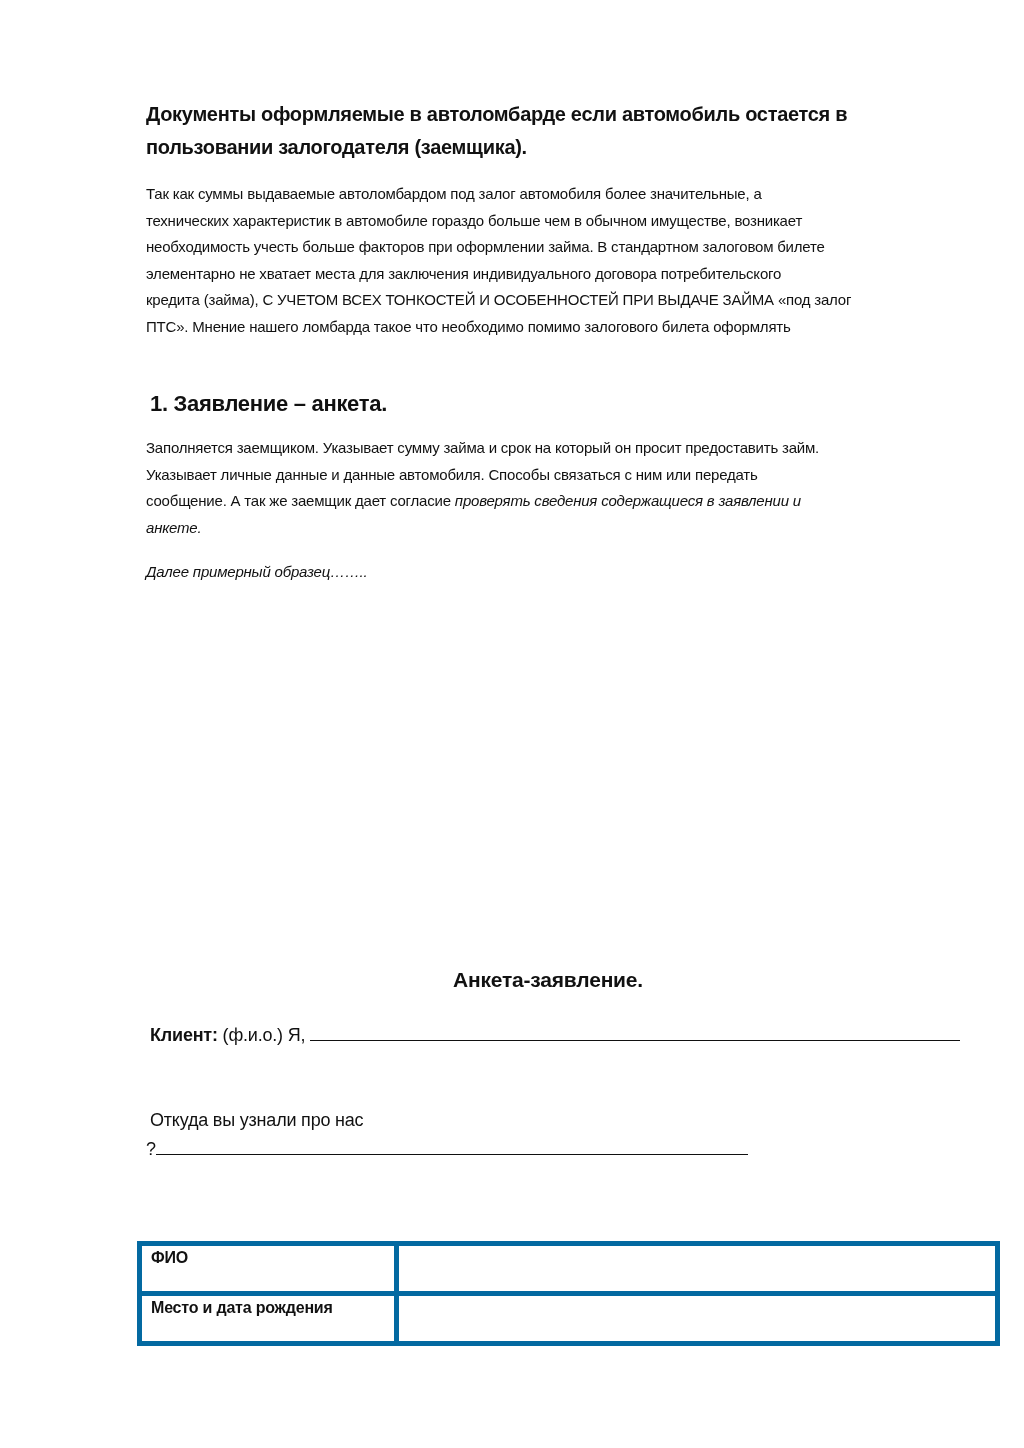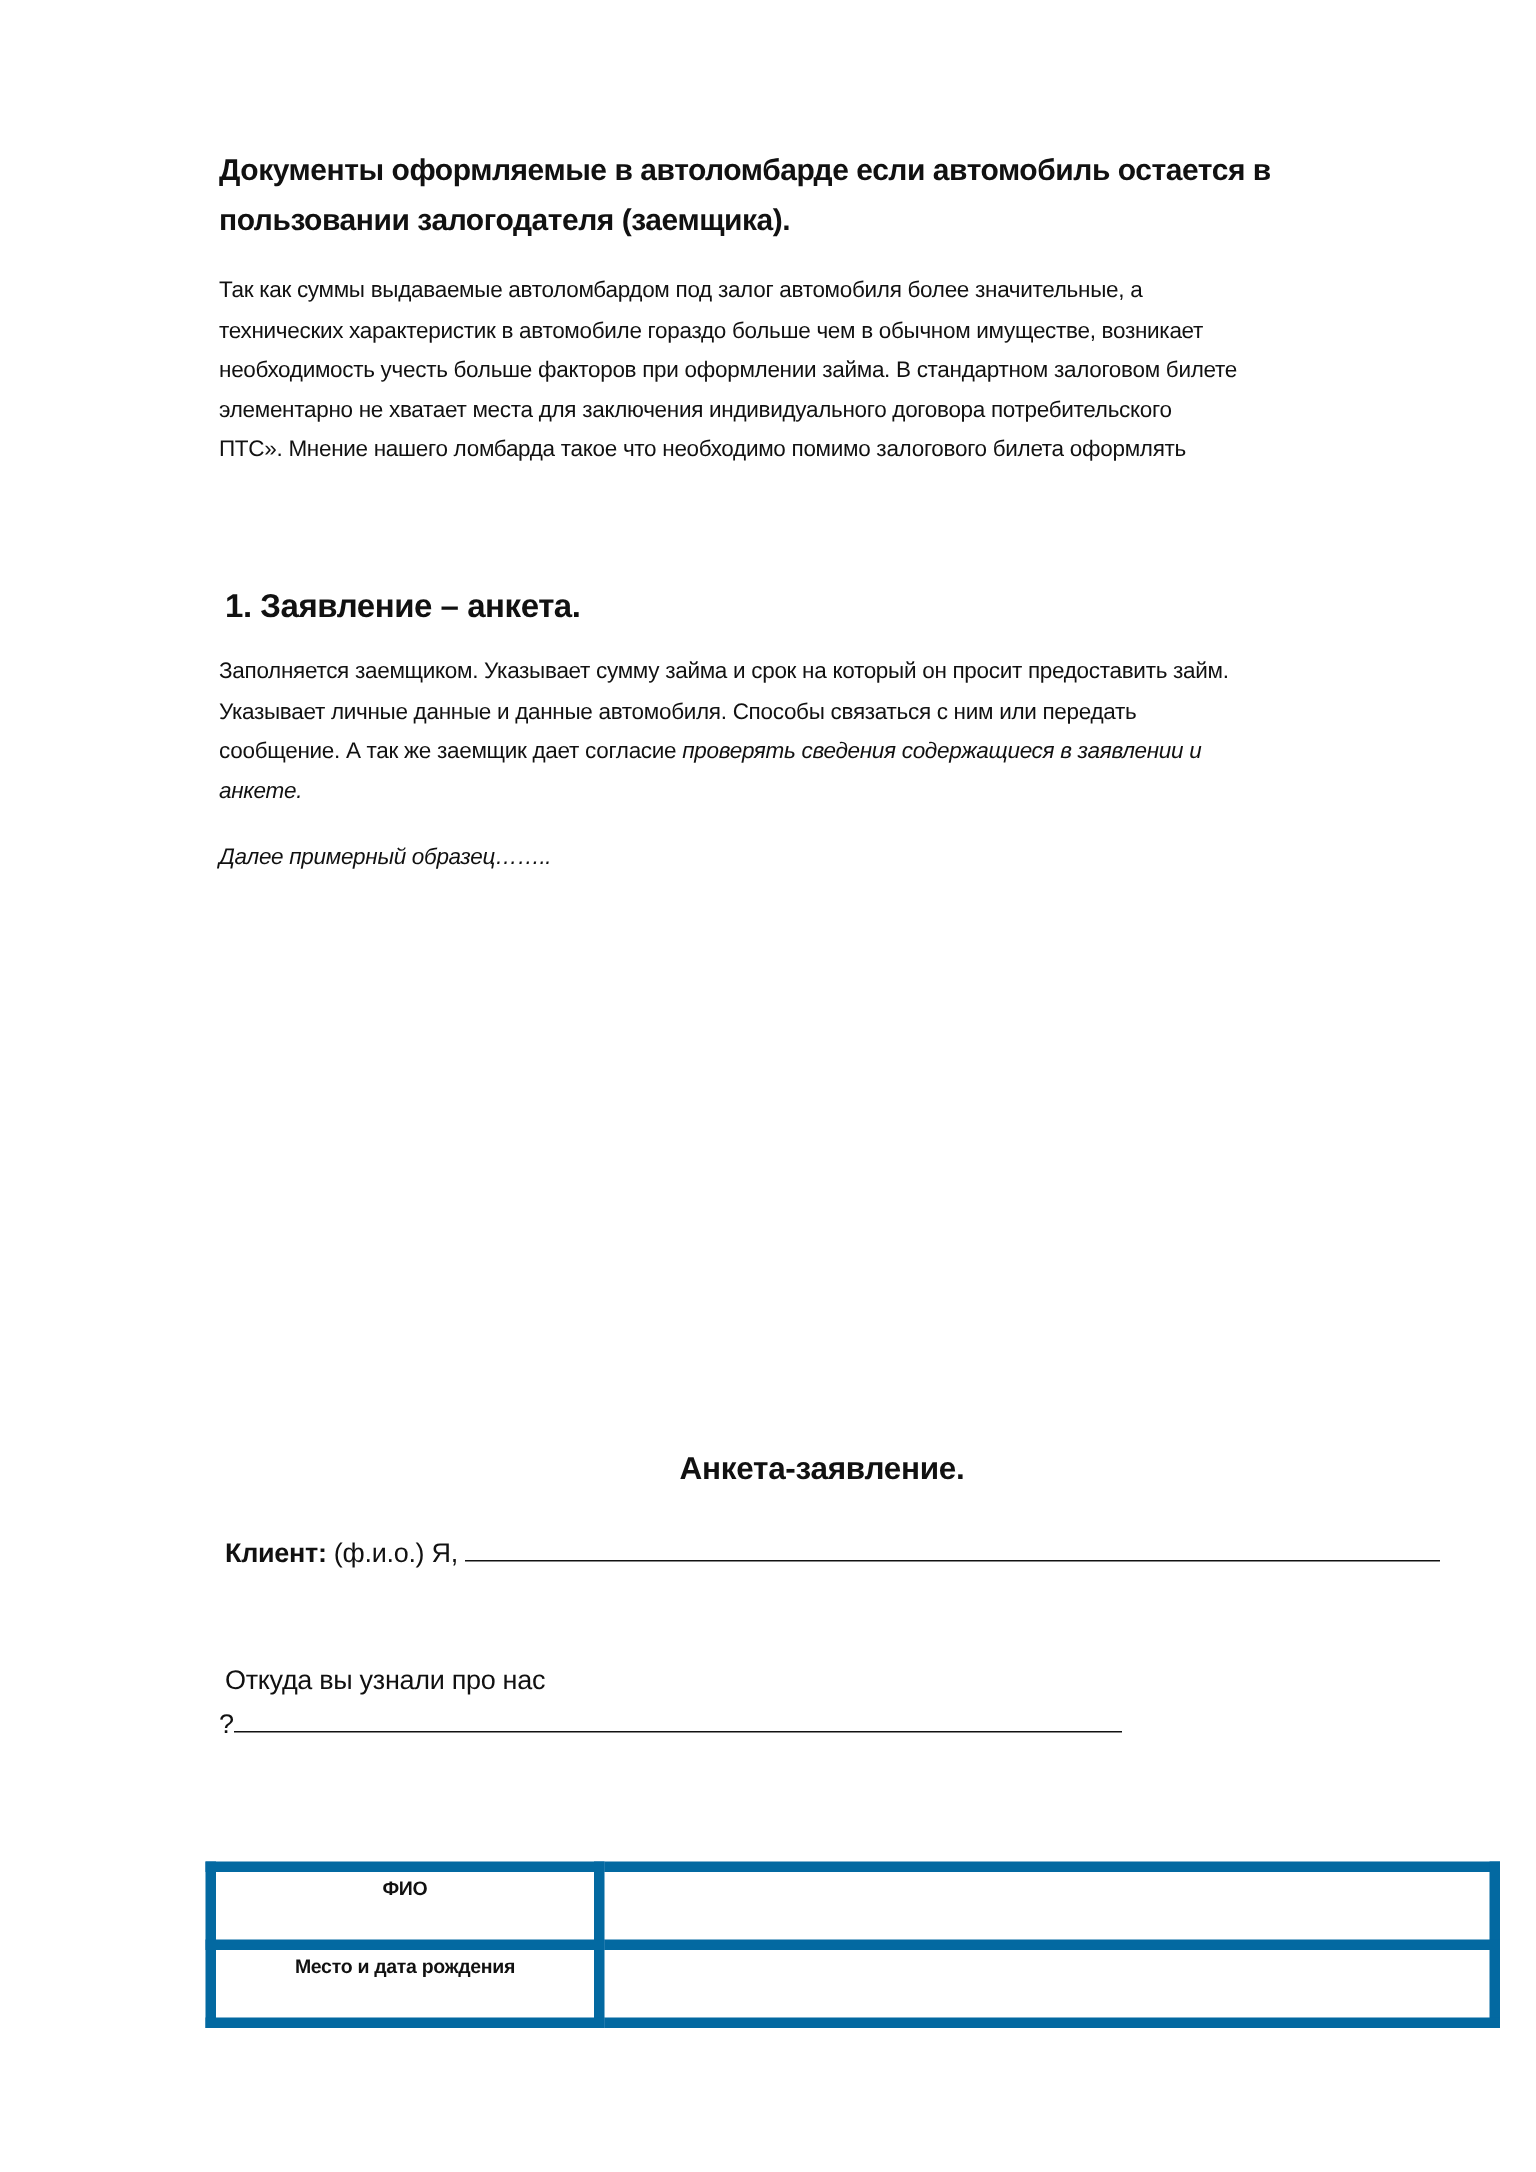--- a/index.html
+++ b/index.html
@@ -95,44 +95,44 @@
     .blank-source { width: 592px; }
     .blank-credits { width: 520px; }
     table.info-table {
       position: absolute;
       left: 137px;
       top: 1241px;
       width: 863px;
       border-collapse: collapse;
     }
     table.info-table td {
-      border: 7px solid #0369a1;
+      border: 5px solid #0369a1;
       height: 39px;
       vertical-align: top;
       padding: 3px 9px;
-      font-size: 13px;
+      font-size: 16px;
       font-weight: bold;
       letter-spacing: -0.2px;
-      text-align: center;
     }
     table.info-table td.label-cell { width: 234px; }
     table.info-table td.value-cell { font-weight: normal; }
   </style>
 </head>
 <body>
 
 <div class="page">
 
   <h1 class="doc-title">Документы оформляемые в автоломбарде если автомобиль остается в пользовании залогодателя (заемщика).</h1>
 
   <div class="para intro">
     <div>Так как суммы выдаваемые автоломбардом под залог автомобиля более значительные,  а</div>
     <div>технических характеристик в автомобиле гораздо больше чем в обычном имуществе, возникает</div>
     <div>необходимость учесть больше факторов при оформлении займа. В стандартном залоговом билете</div>
     <div>элементарно не хватает места для заключения индивидуального договора потребительского</div>
+    <div>кредита (займа), С УЧЕТОМ ВСЕХ ТОНКОСТЕЙ И ОСОБЕННОСТЕЙ ПРИ ВЫДАЧЕ ЗАЙМА «под залог</div>
     <div>ПТС». Мнение нашего ломбарда такое что необходимо помимо залогового билета оформлять</div>
   </div>
 
   <h2 class="section-heading">1. Заявление – анкета.</h2>
 
   <div class="para desc">
     <div>Заполняется заемщиком. Указывает сумму займа и срок на который он просит предоставить займ.</div>
     <div>Указывает личные данные и данные автомобиля. Способы связаться с ним или передать</div>
     <div><span>сообщение. А так же заемщик дает согласие </span><span class="italic">проверять сведения содержащиеся в заявлении и</span></div>
     <div class="italic">анкете.</div>

